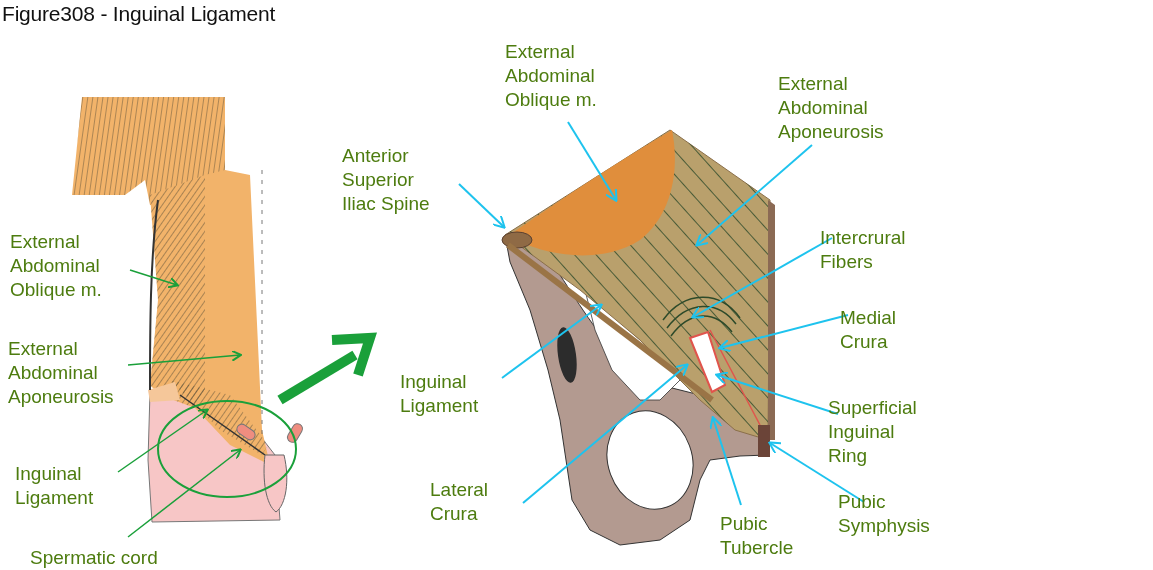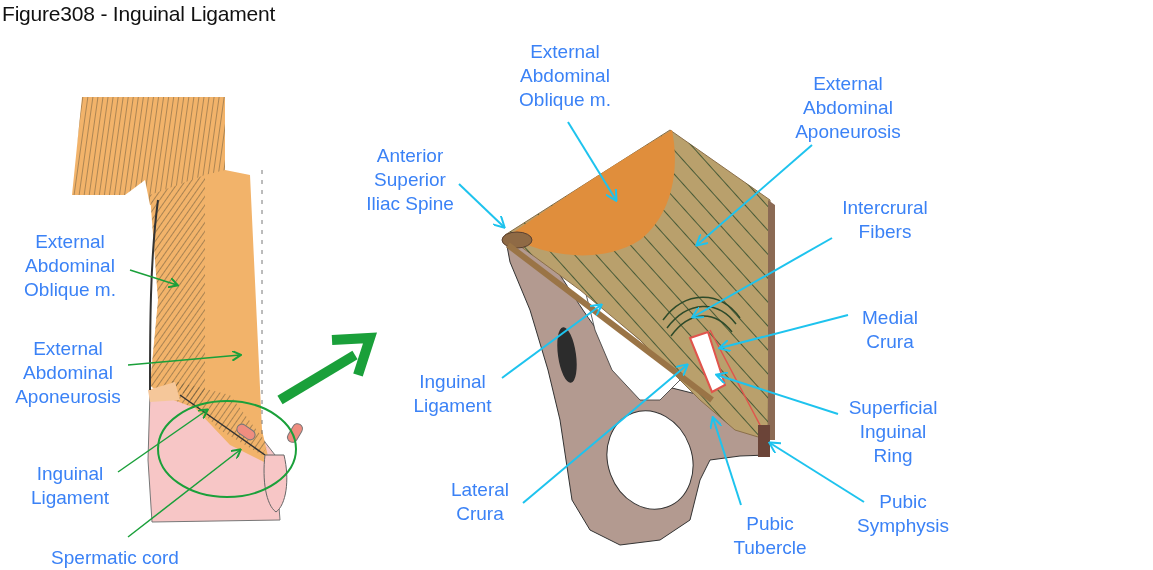--- a/index.html
+++ b/index.html
@@ -1,18 +1,18 @@
 <!DOCTYPE html>
 <html><head>
 <meta charset="utf-8">
 <style>
   html, body { margin: 0; padding: 0; background: #ffffff; }
   body { width: 1153px; height: 570px; position: relative; overflow: hidden; font-family: "Liberation Sans", sans-serif; }
   .title { position: absolute; left: 2px; top: 2px; font-size: 21px; color: #111; text-decoration-thickness: 1px; text-underline-offset: 3px; letter-spacing: -0.2px; }
-  .lbl { position: absolute; font-size: 19px; line-height: 24px; color: #3b82f6; text-align: center; white-space: pre-line; }
+  .lbl { position: absolute; font-size: 19px; line-height: 24px; color: #4d7c0f; white-space: pre-line; }
   svg.art { position: absolute; left: 0; top: 0; }
 </style>
 </head>
 <body>
 
 <div class="title">Figure308 - Inguinal Ligament</div>
 
 <svg class="art" width="1153" height="570" viewBox="0 0 1153 570">
   <defs>
     <pattern id="hatchA" patternUnits="userSpaceOnUse" width="5" height="5" patternTransform="rotate(35)">
@@ -120,27 +120,27 @@
 <div class="lbl" style="left:8px; top:337px; width:120px;">External
 Abdominal
 Aponeurosis</div>
 <div class="lbl" style="left:15px; top:462px; width:110px;">Inguinal
 Ligament</div>
 <div class="lbl" style="left:30px; top:546px; width:170px;">Spermatic cord</div>
 
 <div class="lbl" style="left:505px; top:40px; width:120px;">External
 Abdominal
 Oblique m.</div>
-<div class="lbl" style="left:350px; top:144px; width:120px;">Anterior
+<div class="lbl" style="left:342px; top:144px; width:120px;">Anterior
 Superior
 Iliac Spine</div>
 <div class="lbl" style="left:778px; top:72px; width:140px;">External
 Abdominal
 Aponeurosis</div>
-<div class="lbl" style="left:820px; top:196px; width:130px;">Intercrural
+<div class="lbl" style="left:820px; top:226px; width:130px;">Intercrural
 Fibers</div>
 <div class="lbl" style="left:840px; top:306px; width:100px;">Medial
 Crura</div>
 <div class="lbl" style="left:828px; top:380px; width:130px;margin-top:16px;">Superficial
 Inguinal
 Ring</div>
 <div class="lbl" style="left:400px; top:370px; width:105px;">Inguinal
 Ligament</div>
 <div class="lbl" style="left:430px; top:478px; width:100px;">Lateral
 Crura</div>

